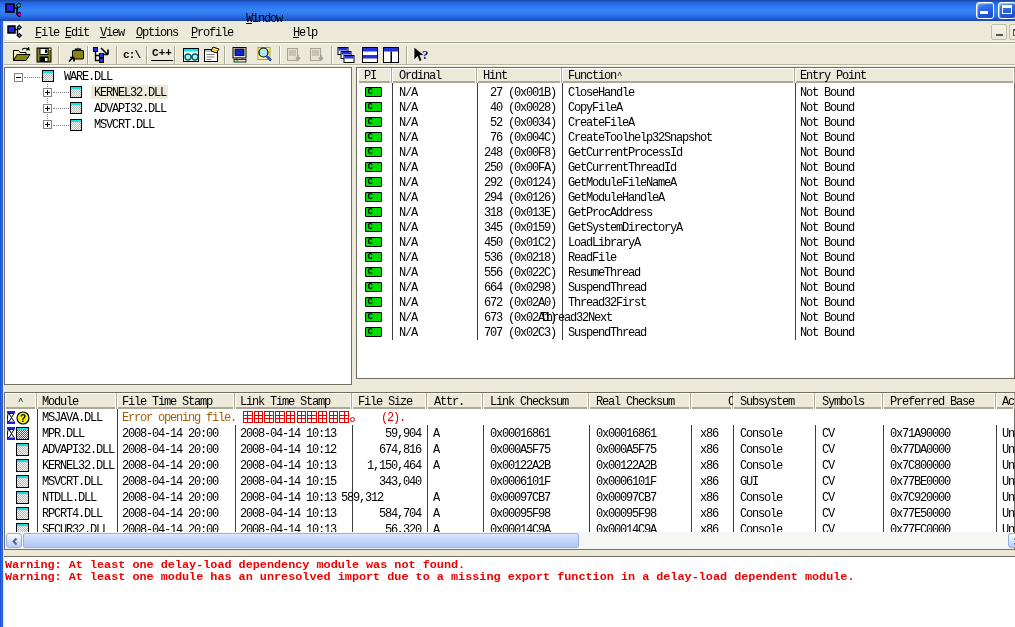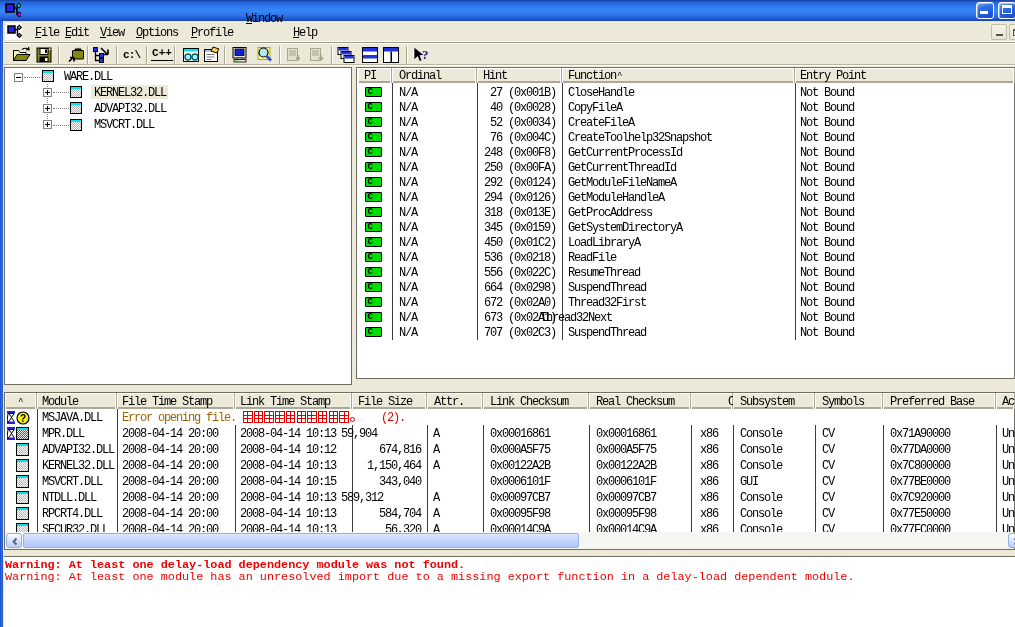--- a/index.html
+++ b/index.html
@@ -391,21 +391,21 @@
 <path d="M1 2.5 h6 l-5 8 h-2 z M7 10.5 l-5 -8" fill="#fff" stroke="#000" stroke-width="1"></path>
 </svg>
 <svg class="dllico" style="left:16px;top:426.5px" width="14" height="14">
 <rect x="0.5" y="0.5" width="12" height="12" fill="url(#chkr)" stroke="#000"></rect>
 <rect x="1" y="1" width="11" height="2" fill="#00e8e8"></rect>
 <path d="M12.5 1 V12.5 H1.5" stroke="#000" fill="none"></path>
 </svg>
 <div class="t" style="left:42px;top:427.5px">MPR.DLL</div>
 <div class="t" style="left:122px;top:427.5px">2008-04-14 20:00</div>
 <div class="t" style="left:240px;top:427.5px">2008-04-14 10:13</div>
-<div class="t" style="left:341px;top:427.5px;width:80px;">59,904</div>
+<div class="t" style="left:341px;top:427.5px;width:80px;text-align:right">59,904</div>
 <div class="t" style="left:433px;top:427.5px">A</div>
 <div class="t" style="left:490px;top:427.5px">0x00016861</div>
 <div class="t" style="left:596px;top:427.5px">0x00016861</div>
 <div class="t" style="left:700px;top:427.5px">x86</div>
 <div class="t" style="left:740px;top:427.5px">Console</div>
 <div class="t" style="left:822px;top:427.5px">CV</div>
 <div class="t" style="left:890px;top:427.5px">0x71A90000</div>
 <div class="t" style="left:1002px;top:427.5px">Unk</div>
 <svg class="dllico" style="left:16px;top:442.5px" width="14" height="14">
 <rect x="0.5" y="0.5" width="12" height="12" fill="url(#chk)" stroke="#000"></rect>
@@ -515,13 +515,13 @@
       </svg>
     </div>
 <div class="a" style="left:23px;top:533px;width:556px;height:15px;border:1px solid #96b2ec;border-radius:2px;background:linear-gradient(180deg,#dce6fd,#c2d4fb 55%,#b0c6f8)"></div>
 <div class="a" style="left:1008px;top:533px;width:16px;height:15px;border:1px solid #8cb0e8;border-radius:3px;background:linear-gradient(180deg,#fdfefe,#d2defc 60%,#bccdf8)">
       <svg class="a" style="left:3px;top:3px" width="8" height="9" viewBox="0 0 8 9">
         <path d="M2.5 1.5 L5.5 4.5 L2.5 7.5" fill="none" stroke="#4d6185" stroke-width="1.8"></path>
       </svg>
     </div>
 <div class="a" style="left:4px;top:556px;width:1011px;height:71px;background:#fff;border-top:1px solid #716F64"></div>
 <div class="a" style="left:5px;top:558.5px;font-size:11.8px;line-height:13px;font-weight:bold;color:#ee0000;white-space:pre">Warning: At least one delay-load dependency module was not found.</div>
-<div class="a" style="left:5px;top:571px;font-size:11.8px;line-height:13px;font-weight:normal;color:#ee0000;white-space:pre">Warning: At least one module has an unresolved import due to a missing export function in a delay-load dependent module.</div>
+<div class="a" style="left:5px;top:571px;font-size:11.8px;line-height:13px;font-weight:bold;color:#ee0000;white-space:pre">Warning: At least one module has an unresolved import due to a missing export function in a delay-load dependent module.</div>
 </div>
 </body></html>

